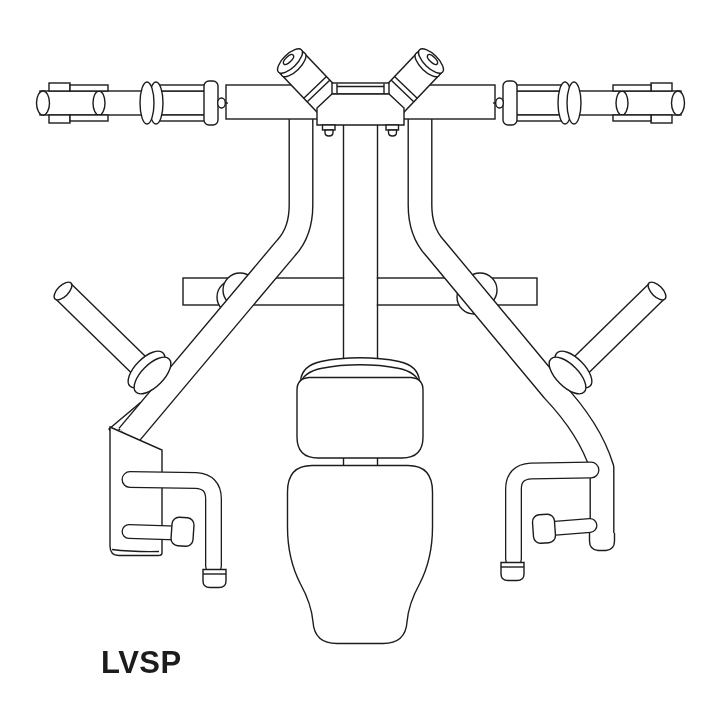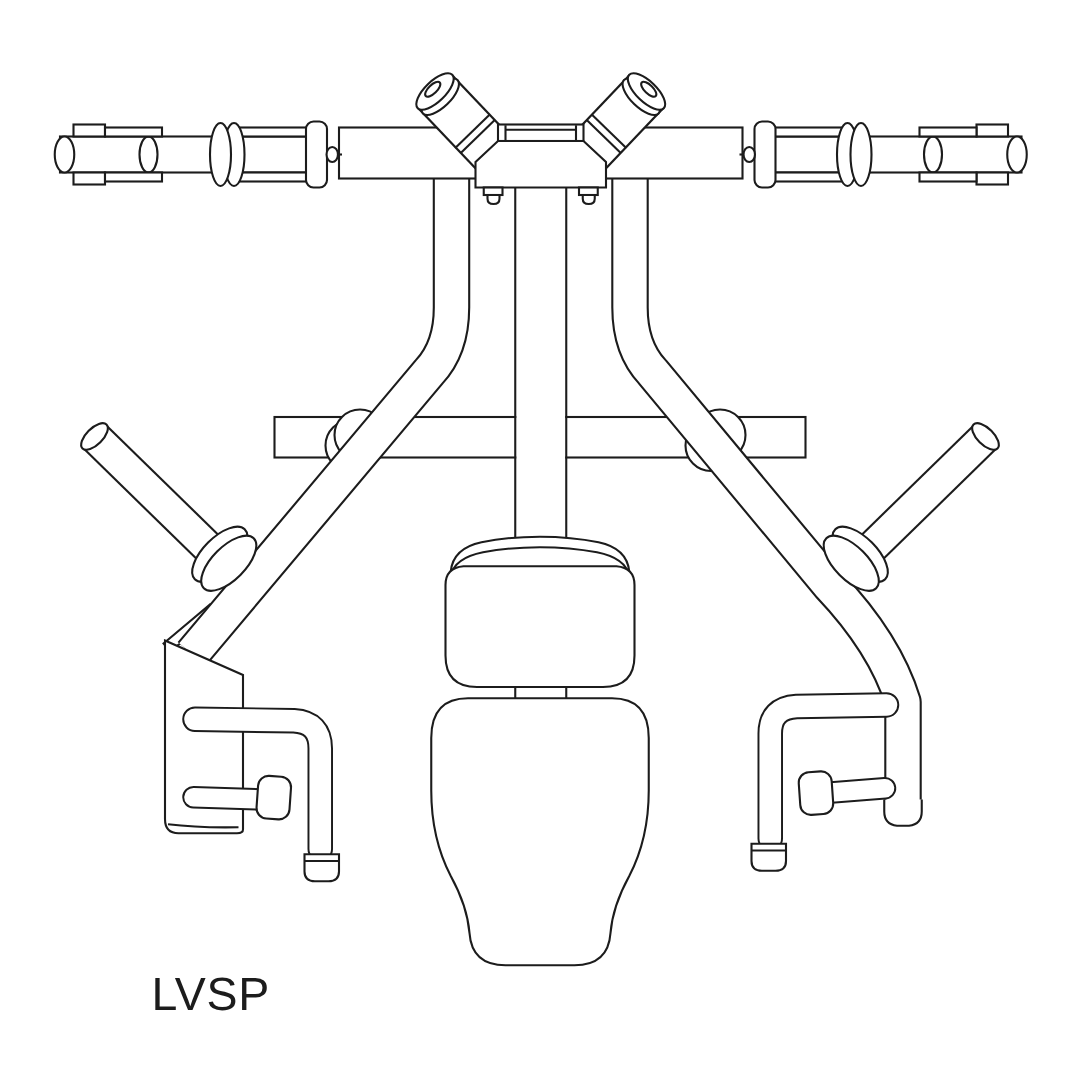--- a/index.html
+++ b/index.html
@@ -1,16 +1,16 @@
 <!DOCTYPE html>
 <html style="--background: #ffffff; --line: #1c1c1c;"><head>
 <meta charset="utf-8">
 <style>
   html,body{margin:0;padding:0;background:var(--background,#fff);}
-  .stage{width:720px;height:720px;position:relative;}
+  .stage{width:720px;height:720px;position:relative;font-weight:bold;}
   svg{display:block;}
   .ln{fill:none;stroke:var(--line,#1c1c1c);stroke-width:1.4;}
   .fw{fill:#fff;stroke:var(--line,#1c1c1c);stroke-width:1.4;}
   .fwn{fill:#fff;stroke:none;}
   .blk{fill:none;stroke:var(--line,#1c1c1c);stroke-linejoin:round;}
   .wht{fill:none;stroke:#fff;stroke-linejoin:round;}
   .rnd{stroke-linecap:round;}
   text.label{font-family:"Liberation Sans",sans-serif;font-size:31px;fill:var(--line,#1c1c1c);letter-spacing:0.5px;}
 </style>
 </head>

